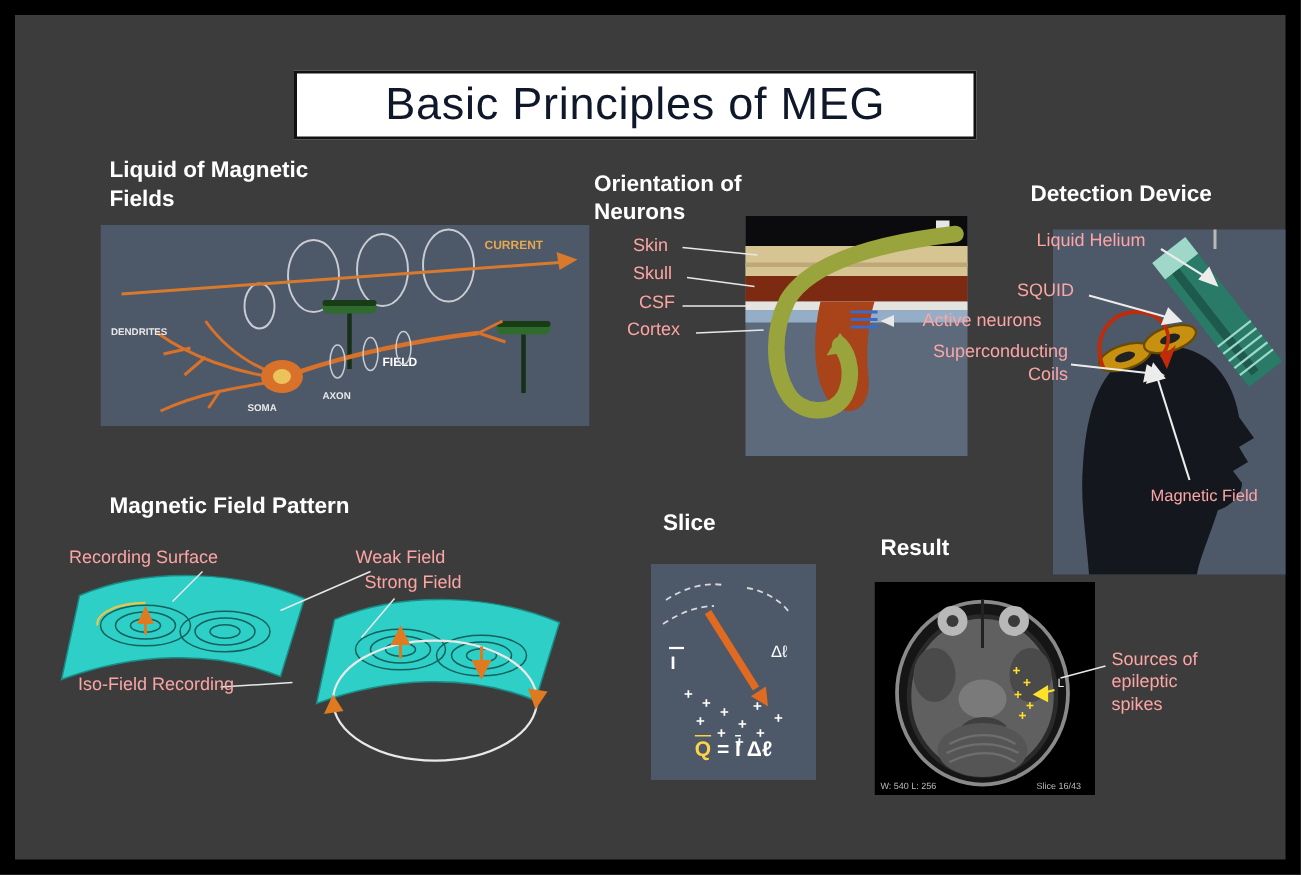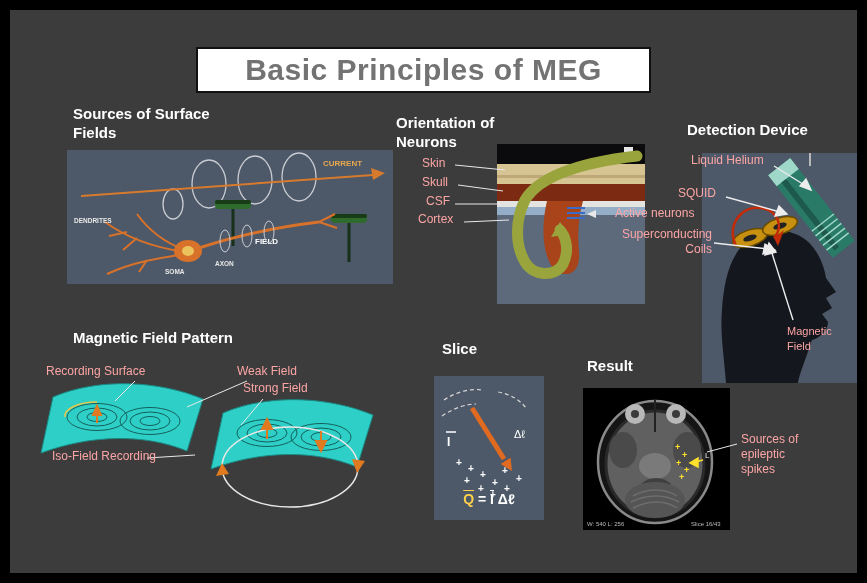--- a/index.html
+++ b/index.html
@@ -8,40 +8,40 @@
     background:#3c3c3c; border:10px solid #000; box-sizing:border-box;
     font-family:"Liberation Sans", sans-serif; overflow:hidden;
   }
   .abs { position:absolute; }
   svg { font-family:"Liberation Sans", sans-serif; }
   .title-box {
     position:absolute; left:186px; top:37px; width:455px; height:46px;
     background:#ffffff; border:2px solid #111; box-sizing:border-box;
     display:flex; align-items:center; justify-content:center;
   }
-  .title-text { color:#737373; font-size:30px; font-weight:bold; letter-spacing:.5px; }
+  .title-text { color:#0f172a; font-size:30px; font-weight:normal; letter-spacing:.5px; }
   .heading { position:absolute; color:#ffffff; font-weight:bold; font-size:15px; line-height:19px; }
   .small-label { position:absolute; color:#fca5a5; font-size:12px; line-height:15px; }
-  .tiny { font-size:11px;margin-left:20px; }
+  .tiny { font-size:11px; }
   .right { text-align:right; }
   .formula { position:absolute; text-align:center; font-size:14px; font-weight:bold; color:#fff; }
   .formula .q { color:#ffd24a; text-decoration:overline; }
   .formula .ov { text-decoration:overline; }
 </style>
 </head>
 <body>
 
 <div class="slide">
 
   <div class="title-box">
     <span class="title-text">Basic Principles of MEG</span>
   </div>
 
   <div class="heading" style="left:63px; top:94px;">
-    <div>Sources of Surface</div>
+    <div>Liquid of Magnetic</div>
     <div>Fields</div>
   </div>
 
   <svg class="abs" style="left:57px; top:140px;" width="326" height="134" viewBox="0 0 326 134">
     <rect width="326" height="134" fill="#4d5868"></rect>
     <g stroke="#c9ccd2" stroke-width="1.3" fill="none">
       <ellipse cx="142" cy="34" rx="17" ry="24"></ellipse>
       <ellipse cx="188" cy="30" rx="17" ry="24"></ellipse>
       <ellipse cx="232" cy="27" rx="17" ry="24"></ellipse>
       <ellipse cx="106" cy="54" rx="10" ry="15"></ellipse>

